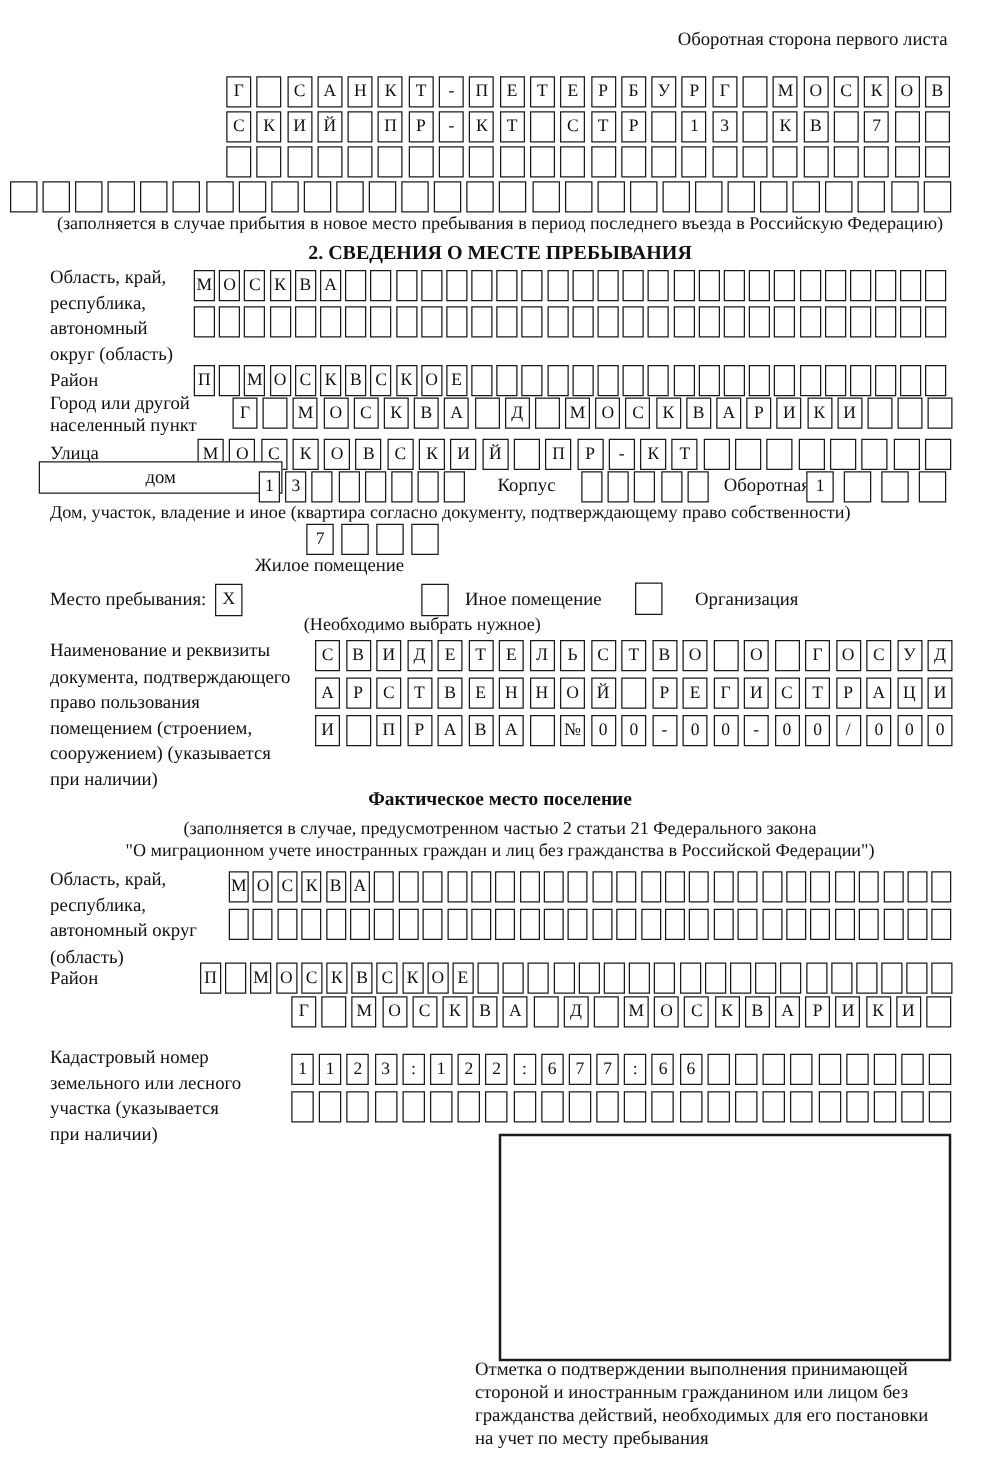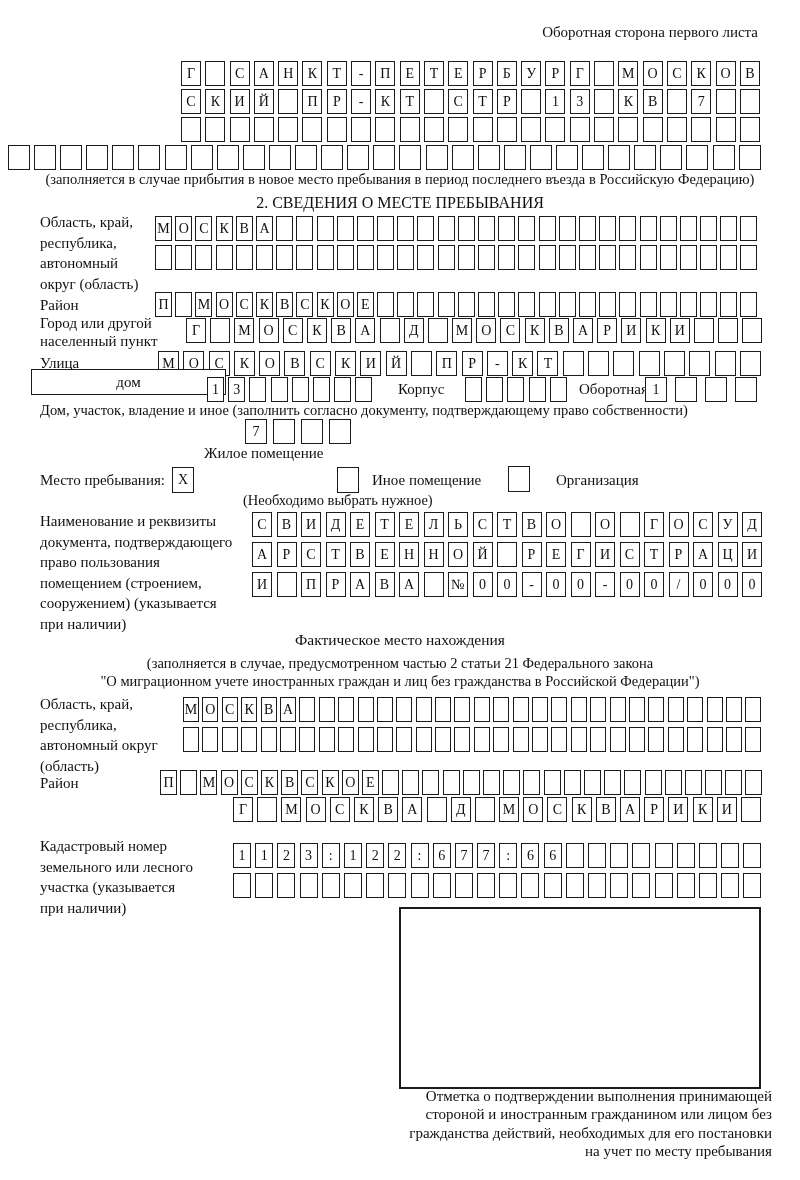--- a/index.html
+++ b/index.html
@@ -2,21 +2,21 @@
 <html><head>
 <meta charset="utf-8">
 <style>
   html,body{margin:0;padding:0;background:#ffffff;}
   .page{position:relative;width:800px;height:1180px;background:#ffffff;
         font-family:"Liberation Serif","DejaVu Serif",serif;color:#101010;overflow:hidden;}
   .hdr{position:absolute;top:24px;right:42px;font-size:15px;}
   .lbl{position:absolute;font-size:15px;line-height:20.5px;white-space:pre-line;}
   .cap{position:absolute;font-size:14.5px;white-space:pre-line;}
   .center{left:0;width:800px;text-align:center;}
-  .bold{font-weight:normal;}
+  .bold{font-weight:bold;}
   .cells{position:absolute;display:flex;}
   .cells .c{box-sizing:border-box;border:1.7px solid #1b1b1b;height:25px;
             display:flex;align-items:center;justify-content:center;
             font-size:14px;background:#fff;}
   .ga{gap:4.3px}  .ga .c{width:20px}
   .gw{gap:4.1px}  .gw .c{width:22px}
   .g30{gap:3.2px} .g30 .c{width:17px}
   .g30b{gap:3.4px}.g30b .c{width:16px}
   .gb{gap:4.2px}  .gb .c{width:20px}
   .gc{gap:4.3px}  .gc .c{width:21px}
@@ -332,21 +332,21 @@
       <span class="c"></span>
       <span class="c"></span>
     </div>
   <div class="lbl" style="left:579px;top:379px">Оборотная</div>
   <div class="cells gs" style="left:645px;top:377px">
       <span class="c">1</span>
       <span class="c"></span>
       <span class="c"></span>
       <span class="c"></span>
     </div>
-  <div class="cap" style="left:40px;top:402px">Дом, участок, владение и иное (заполнить согласно документу, подтверждающему право собственности)</div>
+  <div class="cap" style="left:40px;top:402px">Дом, участок, владение и иное (квартира согласно документу, подтверждающему право собственности)</div>
 
   <div class="cells gk" style="left:245px;top:419px">
       <span class="c">7</span>
       <span class="c"></span>
       <span class="c"></span>
       <span class="c"></span>
     </div>
 
   <div class="lbl" style="left:40px;top:470px">Место пребывания:</div>
   <div class="cells gx" style="left:172px;top:467px">
@@ -432,21 +432,21 @@
       <span class="c">0</span>
       <span class="c">-</span>
       <span class="c">0</span>
       <span class="c">0</span>
       <span class="c">/</span>
       <span class="c">0</span>
       <span class="c">0</span>
       <span class="c">0</span>
     </div>
 
-  <div class="cap center bold" style="top:631px;font-size:15.5px">Фактическое место нахождения</div>
+  <div class="cap center bold" style="top:631px;font-size:15.5px">Фактическое место поселение</div>
   <div class="cap center" style="top:655px">(заполняется в случае, предусмотренном частью 2 статьи 21 Федерального закона</div>
   <div class="cap center" style="top:673px">"О миграционном учете иностранных граждан и лиц без гражданства в Российской Федерации")</div>
 
   <div class="lbl" style="left:40px;top:694px">Область, край,
 республика,
 автономный округ
 (область)</div>
   <div class="cells g30b" style="left:183px;top:697px">
       <span class="c">М</span>
       <span class="c">О</span>
@@ -622,18 +622,18 @@
       <span class="c"></span>
       <span class="c"></span>
       <span class="c"></span>
       <span class="c"></span>
       <span class="c"></span>
       <span class="c"></span>
       <span class="c"></span>
     </div>
 
   <div class="stamp" style="left:399px;top:907px;width:362px;height:182px"></div>
-  <div class="cap" style="left:392px;top:1087px;width:380px;text-align:right;line-height:18.3px;font-size:15px">Отметка о подтверждении выполнения принимающей
+  <div class="cap" style="left:380px;top:1087px;width:380px;text-align:left;line-height:18.3px;font-size:15px">Отметка о подтверждении выполнения принимающей
 стороной и иностранным гражданином или лицом без
 гражданства действий, необходимых для его постановки
 на учет по месту пребывания</div>
 
 </div>
 
 </body></html>

